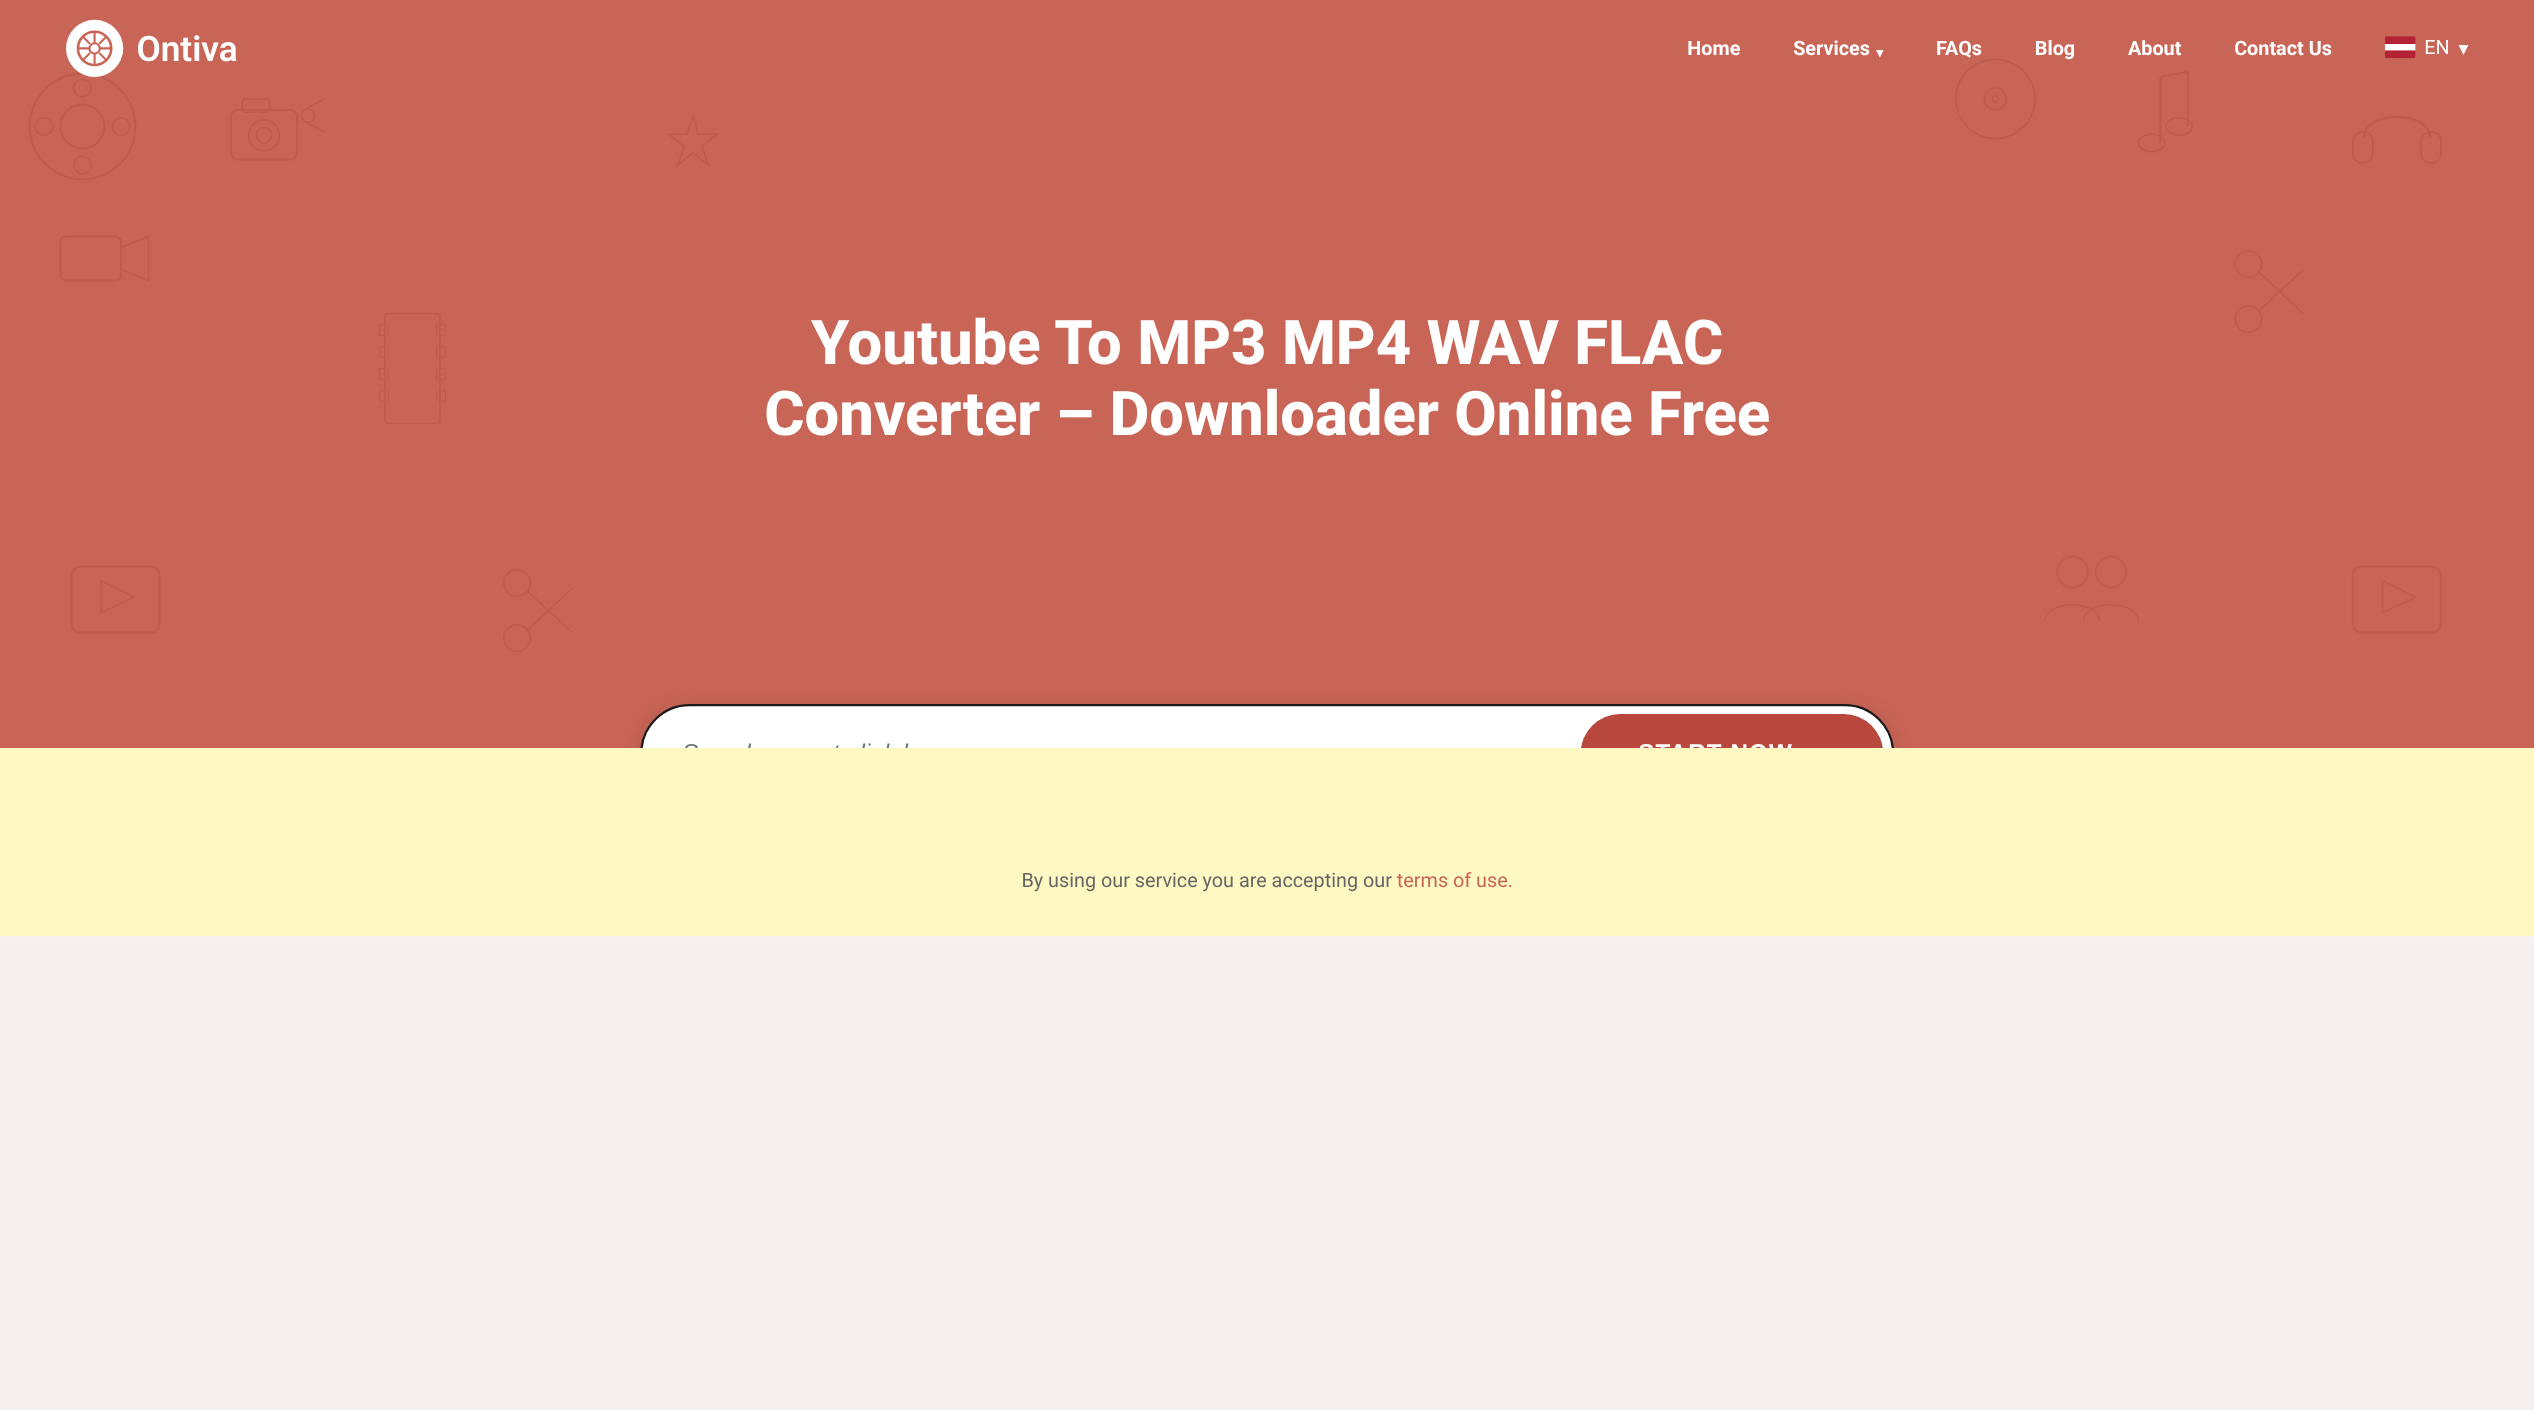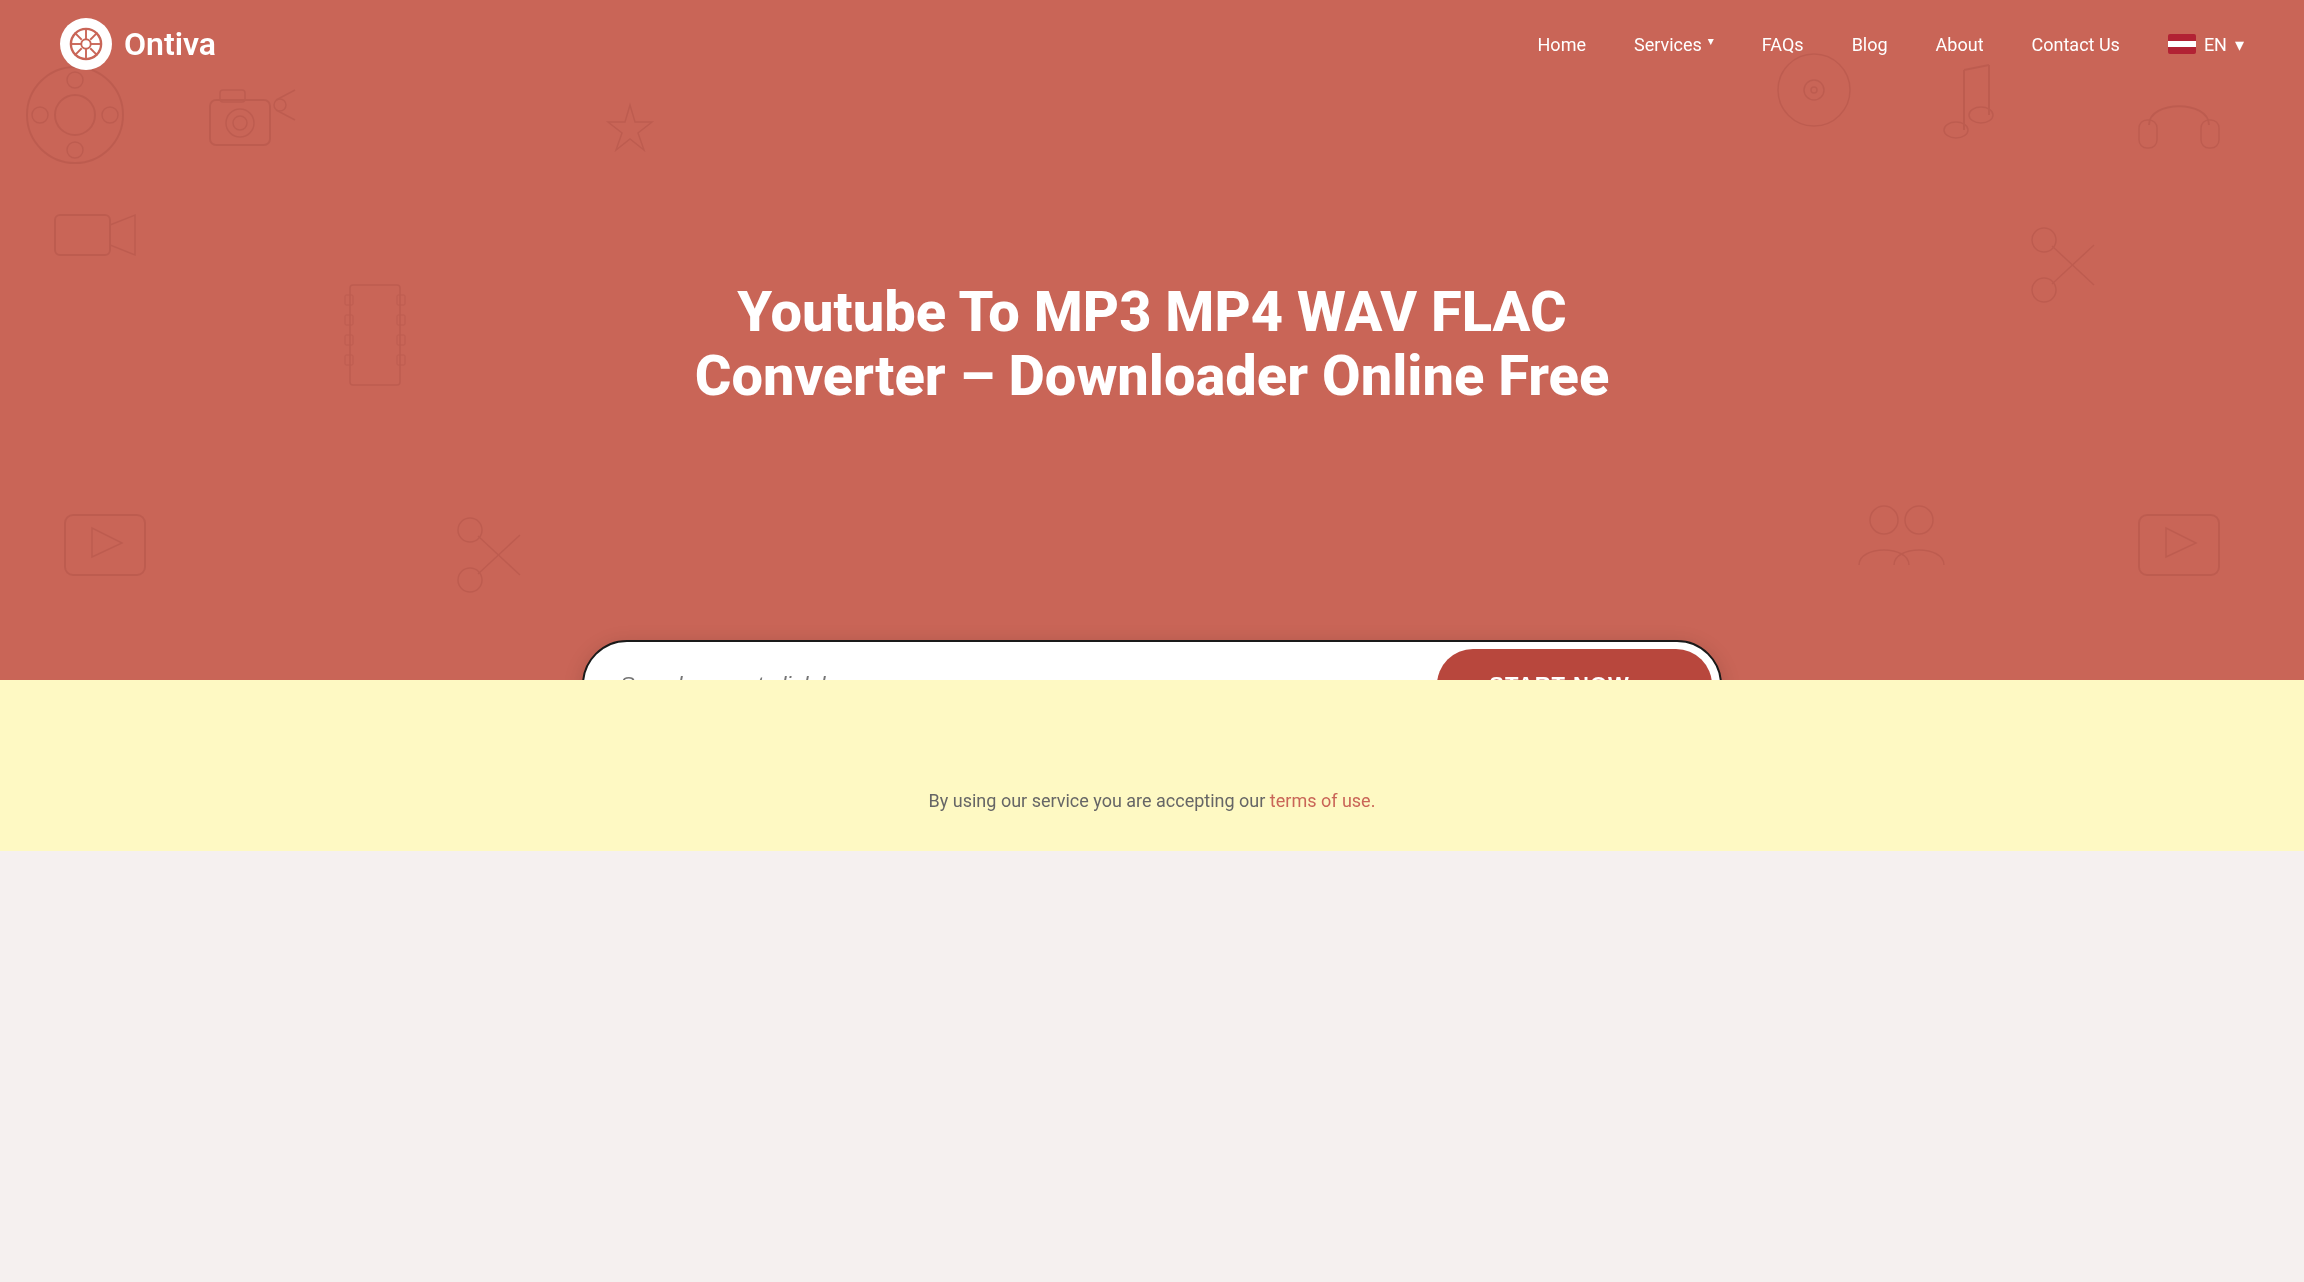--- a/index.html
+++ b/index.html
@@ -62,26 +62,26 @@
       display: flex;
       align-items: center;
       gap: 48px;
       list-style: none;
     }
 
     .nav-links a {
       color: white;
       text-decoration: none;
       font-size: 18px;
-      font-weight: 400;
+      font-weight: 700;
     }
 
     .nav-links .services-link {
       display: flex;
-      align-items: flex-start;
+      align-items: flex-end;
       gap: 6px;
     }
 
     .dropdown-arrow {
       font-size: 12px;
     }
 
     .lang-selector {
       display: flex;
       align-items: flex-start;

